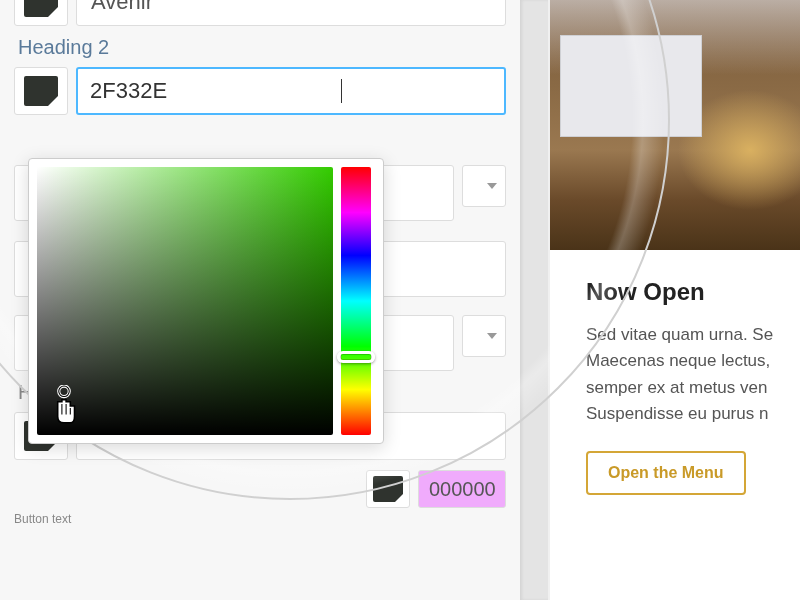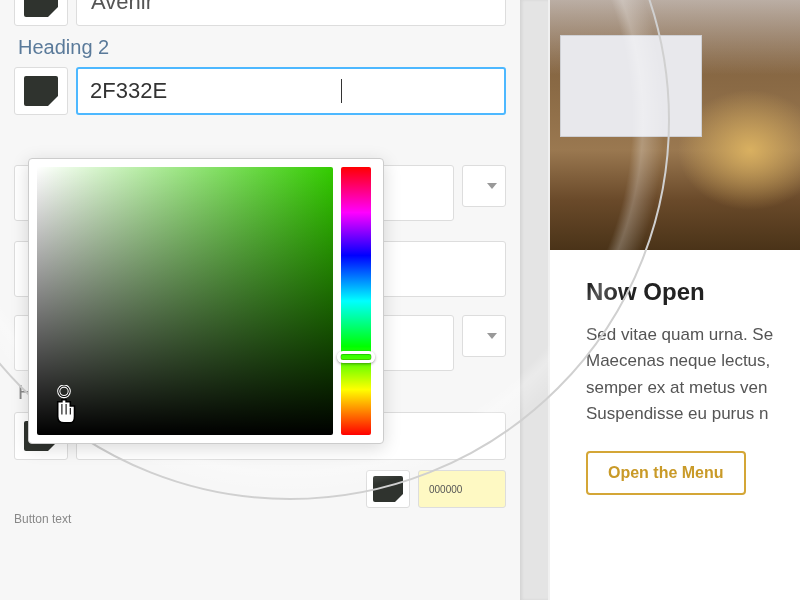--- a/index.html
+++ b/index.html
@@ -17,21 +17,21 @@
 .swatch { width: 34px; height: 30px; background: #2f332e; position: relative; border-radius: 2px; }
 .swatch::after { content: ""; position: absolute; bottom: 0; right: 0; width: 0; height: 0; border-left: 10px solid transparent; border-bottom: 10px solid #fff; }
 
 .font-select { flex: 1; height: 48px; background: #fff; border: 1px solid #ddd; border-radius: 3px; display: flex; align-items: center; padding: 0 14px; font-size: 22px; color: #555; }
 .hex-input { flex: 1; height: 48px; background: #fff; border: 2px solid #4db8ff; border-radius: 3px; display: flex; align-items: center; padding: 0 12px; font-size: 22px; color: #333; position: relative; }
 .hex-input::after { content: ""; position: absolute; right: 38%; top: 10px; bottom: 10px; width: 1px; background: #333; }
 
 .dropdown { width: 44px; height: 42px; background: #fff; border: 1px solid #ddd; border-radius: 3px; position: relative; }
 .dropdown::after { content: ""; position: absolute; right: 8px; top: 50%; margin-top: -3px; border-left: 5px solid transparent; border-right: 5px solid transparent; border-top: 6px solid #999; }
 
-.mini-hex { width: 88px; height: 38px; background: #fef9c3; border: 1px solid #ddd; border-radius: 3px; display: flex; align-items: center; padding: 0 10px; font-size: 10px; color: #555; }
+.mini-hex { width: 88px; height: 38px; background: #f0abfc; border: 1px solid #ddd; border-radius: 3px; display: flex; align-items: center; padding: 0 10px; font-size: 20px; color: #555; }
 .mini-swatch { width: 30px; height: 26px; background: #2f332e; position: relative; border-radius: 2px; }
 .mini-swatch::after { content: ""; position: absolute; bottom: 0; right: 0; width: 0; height: 0; border-left: 8px solid transparent; border-bottom: 8px solid #fff; }
 .mini-swatch-box { width: 44px; height: 38px; background: #fff; border: 1px solid #ddd; border-radius: 3px; display: flex; align-items: center; justify-content: center; }
 .small-label { font-size: 12px; color: #888; text-align: left; padding-right: 4px; margin-top: -6px; }
 
 
 .picker { position: absolute; left: 28px; top: 158px; width: 356px; height: 286px; background: #fff; border: 1px solid #ccc; border-radius: 4px; box-shadow: 0 4px 18px rgba(0,0,0,0.15); padding: 8px; display: flex; gap: 8px; z-index: 10; }
 .sv-area { width: 296px; height: 268px; position: relative; background: linear-gradient(to bottom, rgba(0,0,0,0) 0%, #000 100%), linear-gradient(to right, #fff 0%, #33cc00 100%); border-radius: 2px; cursor: crosshair; }
 .hand-cursor { position: absolute; left: 10px; bottom: 8px; width: 34px; height: 42px; }
 .hue-bar { width: 30px; height: 268px; position: relative; background: linear-gradient(to top, #ff0000 0%, #ffff00 17%, #00ff00 33%, #00ffff 50%, #0000ff 67%, #ff00ff 83%, #ff0000 100%); border-radius: 2px; }

